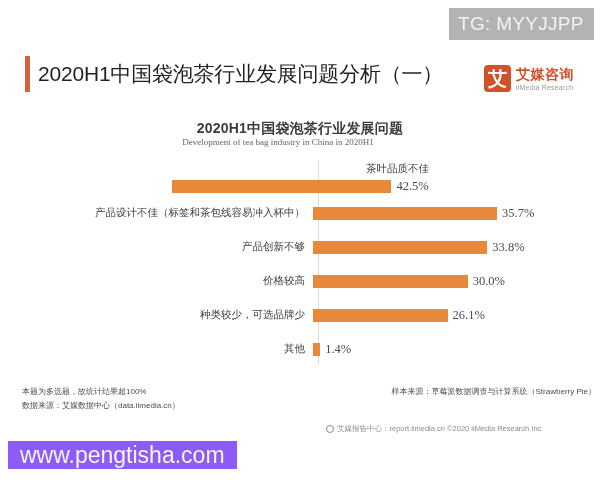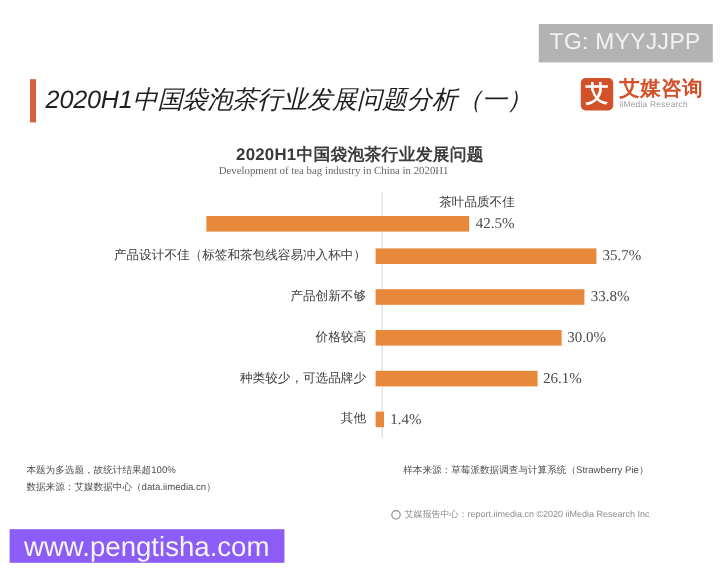--- a/index.html
+++ b/index.html
@@ -13,36 +13,36 @@
   #page {
     position: relative;
     width: 600px;
     height: 480px;
     background: #ffffff;
   }
 
   
   #tg-badge {
     position: absolute;
-    left: 449px; top: 20px;
+    left: 449px; top: 8px;
     width: 145px; height: 32px;
     background: #b3b3b3;
     color: #f2f2f2;
     font-size: 19px;
     line-height: 32px;
     padding-left: 9px;
     letter-spacing: 0.3px;
     white-space: nowrap;
   }
 
   
   #header {
     position: absolute;
-    left: 0; top: 62px;
-    width: 600px; height: 48px; font-style: italic;
+    left: 0; top: 52px;
+    width: 600px; height: 48px;
   }
   #title-accent {
     position: absolute;
     left: 25px; top: 4px;
     width: 5px; height: 36px;
     background: #d4603c;
   }
   #page-title {
     position: absolute;
     left: 38px; top: 4px;
@@ -67,21 +67,21 @@
     border-radius: 4px;
     color: #ffffff;
     font-size: 19px;
     line-height: 27px;
     text-align: center;
     font-weight: 700;
     flex: none;
   }
   #logo-text { display: flex; flex-direction: column; justify-content: center; }
   #logo-cn {
-    font-size: 17px; line-height: 18px;
+    font-size: 14px; line-height: 18px;
     color: #d2502a; font-weight: 700;
     letter-spacing: 0.5px; white-space: nowrap;
   }
   #logo-en {
     font-size: 7px; line-height: 9px;
     color: #9a9a9a; letter-spacing: 0.2px;
     white-space: nowrap;
   }
 
   
@@ -161,20 +161,21 @@
   #footer-left div {
     font-size: 8px;
     line-height: 14px;
     color: #4d4d4d;
     white-space: nowrap;
   }
   #footer-right {
     position: absolute;
     left: 336px; top: 385px;
     width: 260px;
+    text-align: right;
   }
   #footer-right div {
     font-size: 8px;
     line-height: 14px;
     color: #4d4d4d;
     white-space: nowrap;
   }
   #copyright {
     position: absolute;
     left: 326px; top: 424px;

